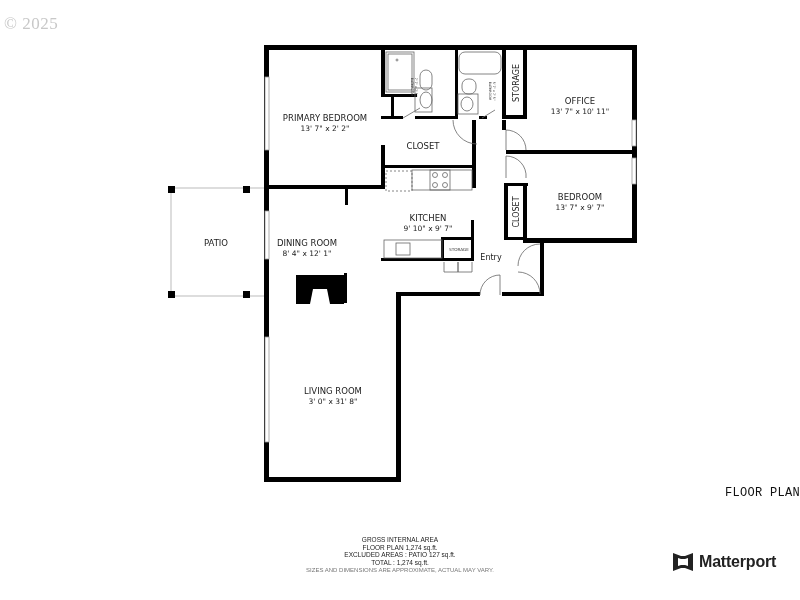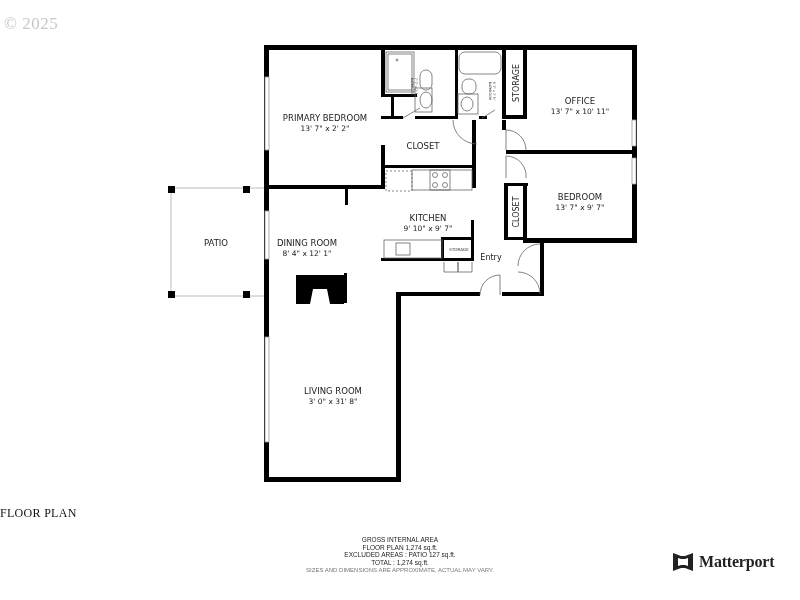--- a/index.html
+++ b/index.html
@@ -3,25 +3,25 @@
 <meta charset="utf-8">
 <style>
   html, body { margin:0; padding:0; background:#ffffff; }
   body { width:800px; height:600px; position:relative; overflow:hidden; font-family:"DejaVu Sans", sans-serif; }
   .copyright { position:absolute; left:4px; top:14px; font-size:17px; color:#c8c8c8; letter-spacing:0.5px; font-family:Liberation Serif, serif; }
   svg.plan { position:absolute; left:0; top:0; }
   .room-label { font-family:"DejaVu Sans", sans-serif; font-size:8.5px; fill:#222; text-anchor:middle; }
   .room-dim { font-family:"DejaVu Sans", sans-serif; font-size:7.5px; fill:#222; text-anchor:middle; }
   .tiny { font-family:"DejaVu Sans", sans-serif; font-size:3.2px; fill:#333; text-anchor:middle; }
   .small-vert { font-family:"DejaVu Sans", sans-serif; font-size:8px; fill:#222; text-anchor:middle; }
-  .floor-title { position:absolute; left:0; width:800px; top:486px; text-align:left; font-size:12px; color:#111; font-family:Liberation Serif, serif; letter-spacing:0.3px;margin-top:20px; }
+  .floor-title { position:absolute; left:0; width:800px; top:486px; text-align:right; font-size:12px; color:#111; font-family:Liberation Mono, monospace; letter-spacing:0.3px; }
   .area-block { position:absolute; left:250px; width:300px; top:536px; text-align:center; font-family:"Liberation Sans", sans-serif; font-size:6.5px; color:#222; line-height:7.6px; }
   .area-block .disclaimer { color:#777; font-size:6px; margin-top:1px; }
   .brand { position:absolute; left:673px; top:553px; display:flex; align-items:center; gap:6px; }
-  .brand-text { font-family:Liberation Serif, serif; font-weight:bold; font-size:16px; color:#222; letter-spacing:-0.2px; }
+  .brand-text { font-family:Liberation Sans, sans-serif; font-weight:bold; font-size:16px; color:#222; letter-spacing:-0.2px; }
 </style>
 </head>
 <body>
 
 <div class="copyright">© 2025</div>
 
 <svg class="plan" width="800" height="600" viewBox="0 0 800 600" xmlns="http://www.w3.org/2000/svg">
 
   <g>
     <rect x="171" y="188" width="95" height="108" fill="none" stroke="#bbb" stroke-width="1"></rect>

